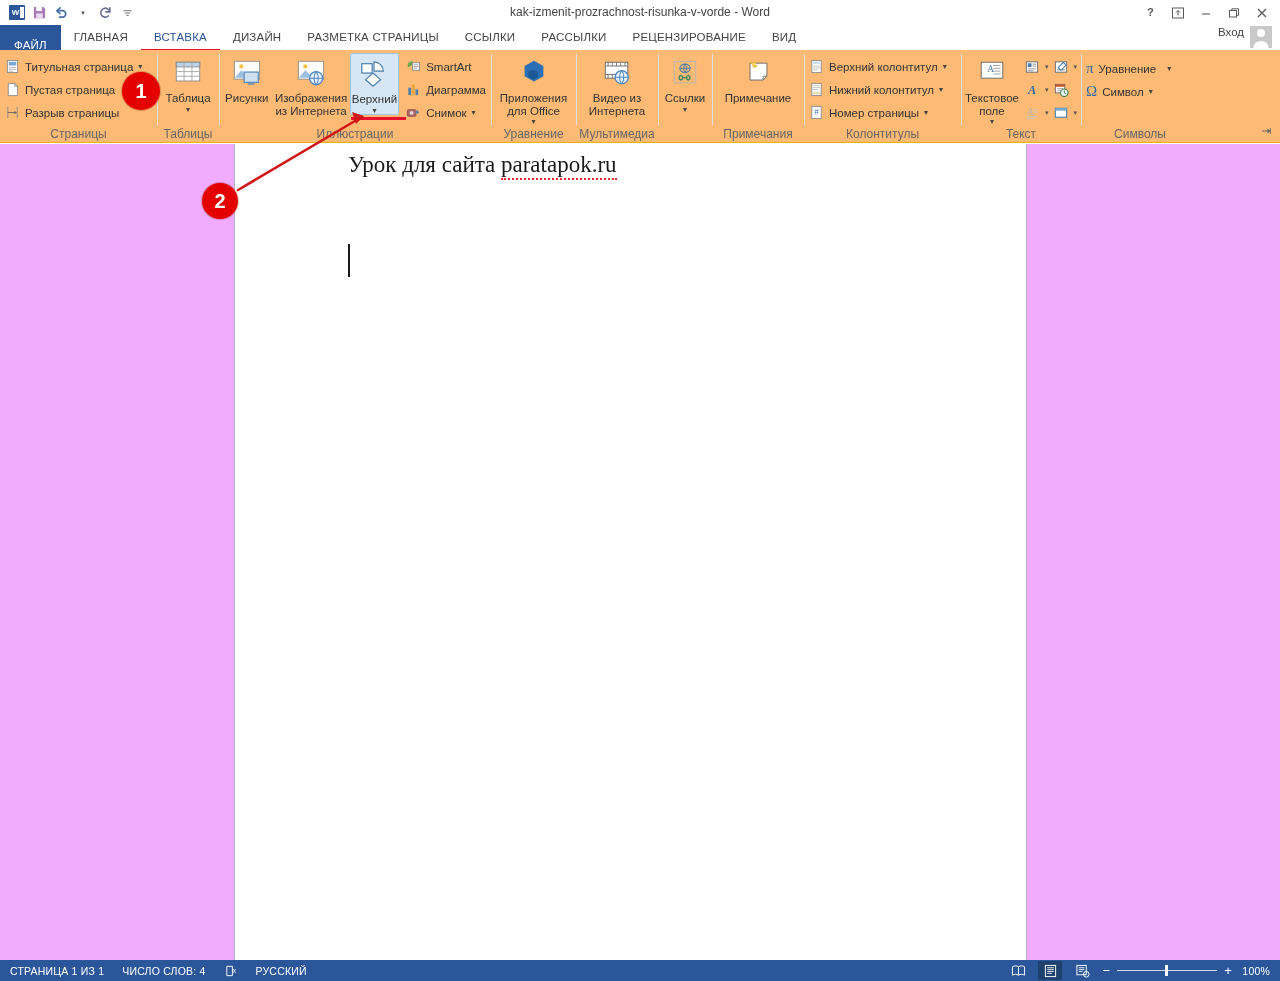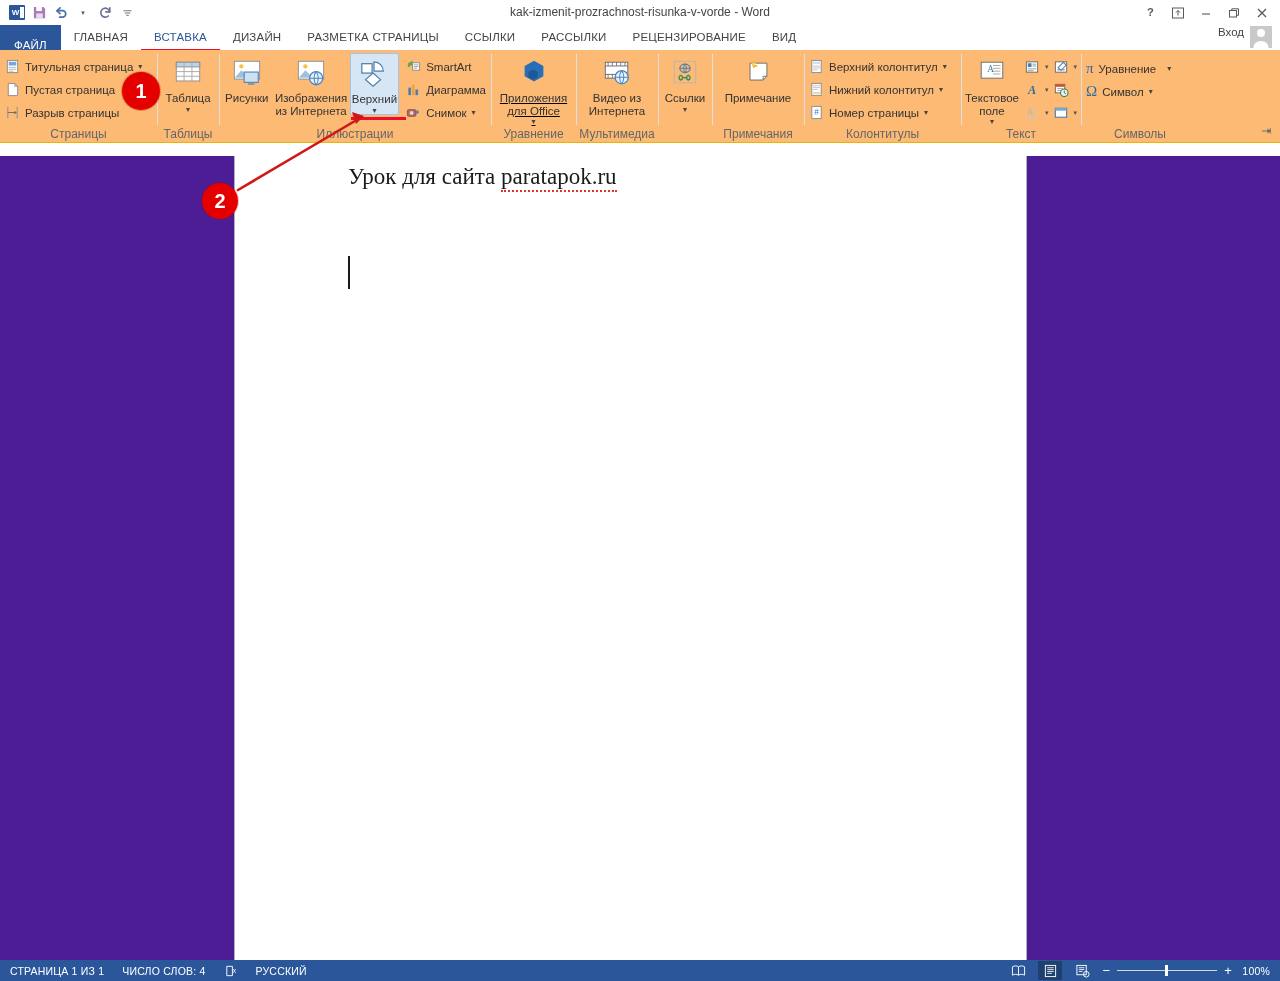--- a/index.html
+++ b/index.html
@@ -127,22 +127,21 @@
   .mcaret { font-size: 7px; color: #555; }
 
   .ribbon-pin {
     position: absolute; right: 6px; bottom: 1px;
     font-size: 13px; color: #666;
   }
 
   
   .docarea {
     position: absolute; top: 144px; left: 0; right: 0; bottom: 21px;
-    background: #4c1d95;
-    margin-top: 12px;
+    background: #f0abfc;
   }
   .page {
     position: absolute; left: 234px; top: 0; width: 793px; bottom: 0;
     background: #fff;
     border-left: 1px solid #b4b2b8; border-right: 1px solid #b4b2b8;
   }
   .doc-heading {
     position: absolute; left: 113px; top: 8px;
     font-family: "Liberation Serif", serif;
     font-size: 23px; color: #1a1a1a; white-space: nowrap;
@@ -409,21 +408,21 @@
             <span class="lbl">Снимок</span>
             <span class="caret">▾</span>
           </div>
         </div>
       </div>
       <div class="group-label">Иллюстрации</div>
     </div>
 
     <div class="group" style="width:85px;">
       <div class="group-body" style="justify-content:center;">
-        <div class="bigbtn" style="width:82px;text-decoration:underline;">
+        <div class="bigbtn" style="width:82px;">
           <div class="ic">
             <svg width="32" height="30" viewBox="0 0 34 32">
               <path d="M17 3l10 5.5v11L17 25 7 19.5v-11z" fill="#2a6fb5"></path>
               <path d="M11 15l5-2.8 5 2.8v5.5l-5 2.8-5-2.8z" fill="#1c5896"></path>
             </svg>
           </div>
           <div class="lbl">Приложения для Office</div>
           <div class="caret">▾</div>
         </div>
       </div>

